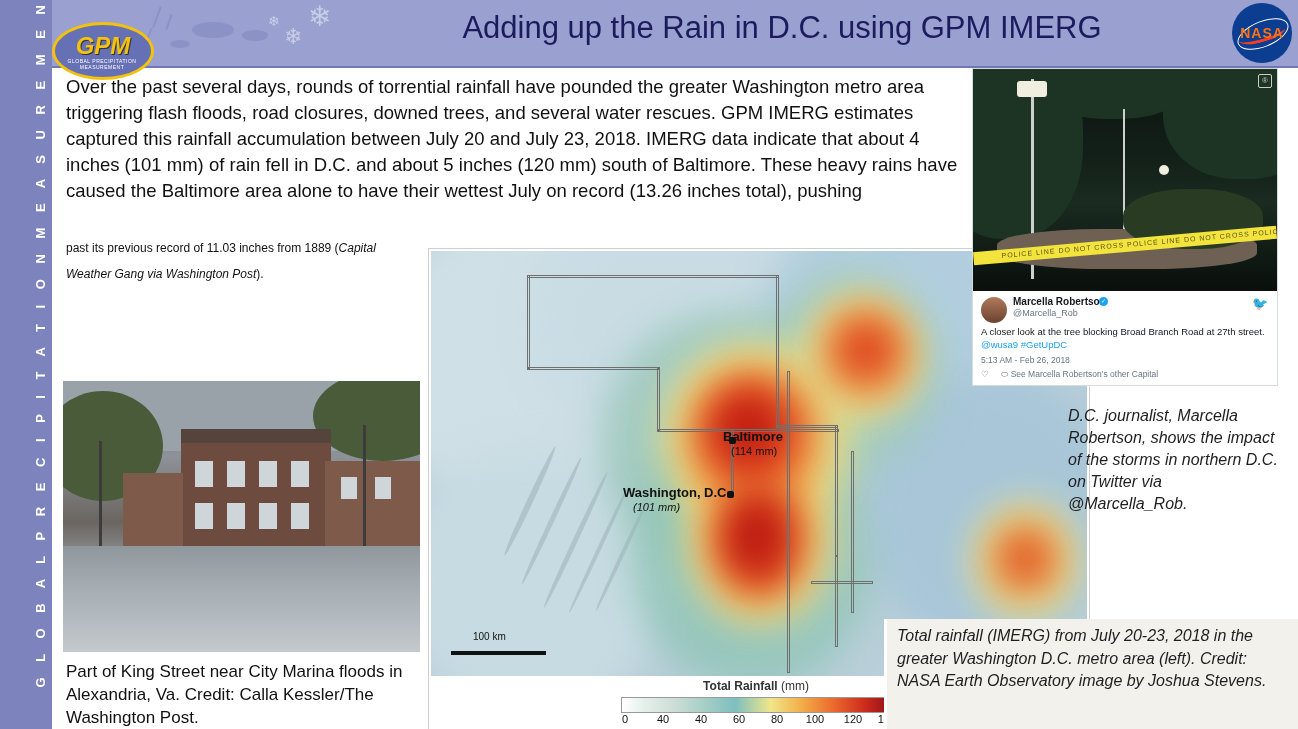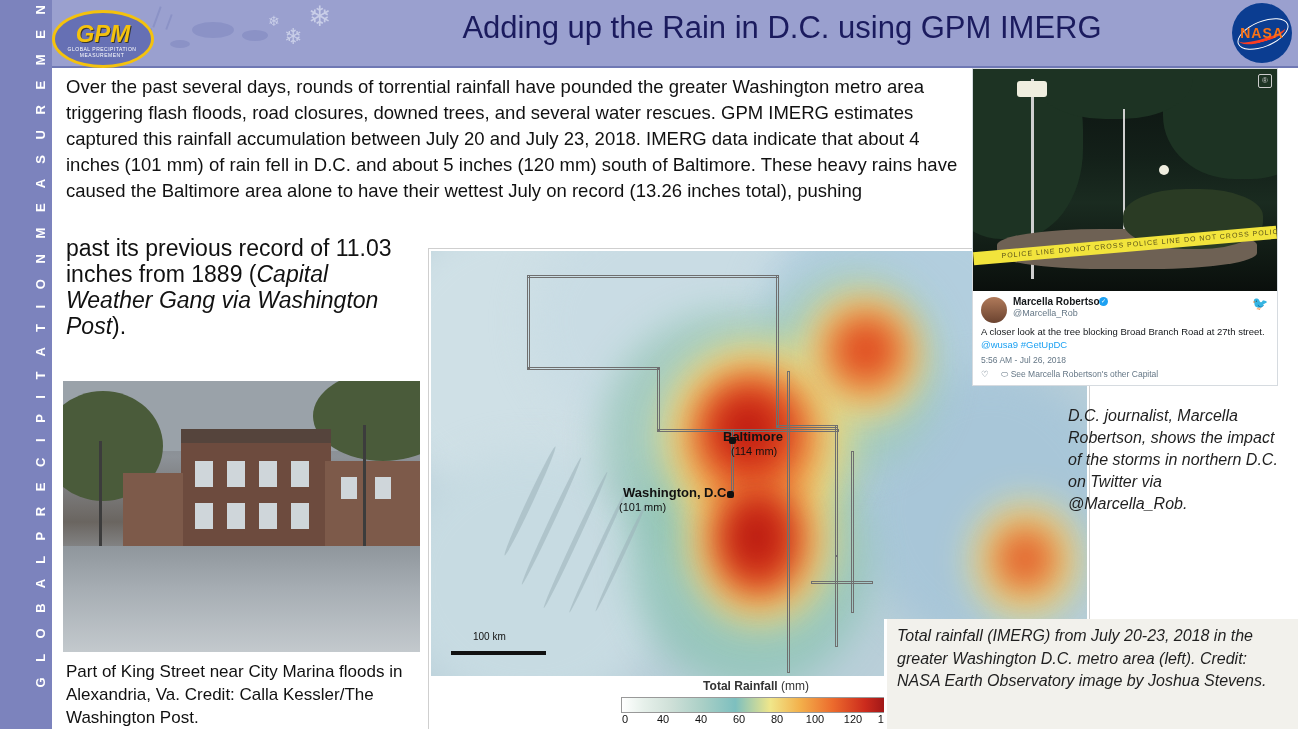--- a/index.html
+++ b/index.html
@@ -43,21 +43,21 @@
   .deco-flake{position:absolute;color:#c9cee8;font-size:22px;line-height:22px;}
   #header-title{
     position:absolute;left:300px;top:10px;width:860px;
     text-align:center;
     font-size:31px;color:#1b1b5e;
     font-family:"Liberation Sans", sans-serif;
     white-space:nowrap;
   }
   
   #gpm-logo{
-    position:absolute;left:-44px;top:8px;width:140px;height:60px;
+    position:absolute;left:-44px;top:20px;width:140px;height:60px;
   }
   #gpm-logo .ring{
     position:absolute;left:44px;top:2px;width:96px;height:52px;
     border:3px solid #f4c20d;border-radius:50%;
     background:#6670b4;
   }
   #gpm-logo .gpm-text{
     position:absolute;left:56px;top:12px;width:78px;text-align:center;
     color:#f4c20d;font-weight:bold;font-size:24px;font-style:italic;
     text-shadow:1px 1px 0 #333;
@@ -84,21 +84,21 @@
     position:absolute;left:4px;top:18px;width:52px;height:24px;
     border:1px solid #ffffff;border-radius:50%;transform:rotate(-22deg);
   }
   
   #intro-text{
     position:absolute;left:66px;top:74px;width:910px;
     font-size:18.5px;line-height:26px;color:#111;
   }
   #intro-text-2{
     position:absolute;left:66px;top:235px;width:350px;
-    font-size:23px;line-height:26px;color:#111;
+    font-size:12px;line-height:26px;color:#111;
   }
   .ital{font-style:italic;}
   
   #flood-photo{
     position:absolute;left:63px;top:381px;width:357px;height:271px;
     background:linear-gradient(#7a8088 0%,#8d9298 28%,#6a6560 52%,#9aa0a6 70%,#b6bcc1 100%);
     overflow:hidden;
   }
   .fp-sky{position:absolute;left:0;top:0;width:357px;height:70px;background:#9aa2a9;}
   .fp-bldg{position:absolute;background:#6d4b3e;}
@@ -296,21 +296,21 @@
     <div class="coast" style="left:356px;top:120px;width:1px;height:300px;border-left:1px solid #6f6f6f;border-color:#6f6f6f;"></div>
     <div class="coast" style="left:380px;top:330px;width:60px;height:1px;"></div>
     <div class="coast" style="left:420px;top:200px;width:1px;height:160px;"></div>
 
     <div class="map-dot" style="left:298px;top:186px;"></div>
     <div class="map-label" style="left:292px;top:178px;">Baltimore</div>
     <div class="map-sublabel" style="left:300px;top:194px;">(114 mm)</div>
 
     <div class="map-dot" style="left:296px;top:240px;"></div>
     <div class="map-label" style="left:192px;top:234px;text-align:center;">Washington, D.C.</div>
-    <div class="map-sublabel" style="left:188px;top:250px;">(101 mm)</div>
+    <div class="map-sublabel" style="left:202px;top:250px;font-style:italic;">(101 mm)</div>
 
     <div id="scalebar-label">100 km</div>
     <div id="scalebar"></div>
   </div>
 
   <div id="legend">
     <div id="legend-title">
       <span>Total Rainfall</span>
       <span class="unit">(mm)</span>
     </div>
@@ -341,21 +341,21 @@
     <div class="tw-tape-text">POLICE LINE DO NOT CROSS  POLICE LINE DO NOT CROSS  POLICE LINE</div>
     <div class="tw-badge">®</div>
   </div>
   <div id="tweet-body">
     <div id="tw-avatar"></div>
     <div id="tw-name">Marcella Robertson</div>
     <div id="tw-verified">✓</div>
     <div id="tw-handle">@Marcella_Rob</div>
     <div id="tw-bird">🐦</div>
     <div id="tw-text"><span>A closer look at the tree blocking Broad Branch Road at 27th street. </span><span class="lnk">@wusa9</span> <span class="lnk">#GetUpDC</span></div>
-    <div id="tw-time">5:56 AM - Jul 26, 2018</div>
+    <div id="tw-time">5:13 AM - Feb 26, 2018</div>
     <div id="tw-actions">
       <span id="tw-heart">♡</span>
       <span>⬭ <span>See Marcella Robertson's other Capital</span></span>
     </div>
   </div>
 </div>
 
 <div id="tweet-caption">D.C. journalist, Marcella Robertson, shows the impact of the storms in northern D.C. on Twitter via @Marcella_Rob.</div>
 
 <div id="map-caption-box">

